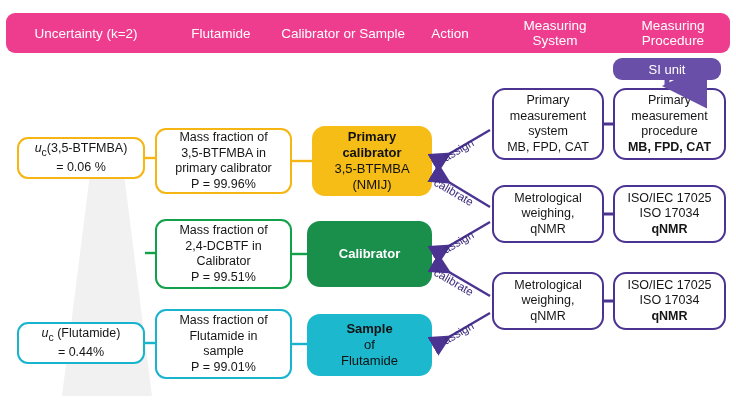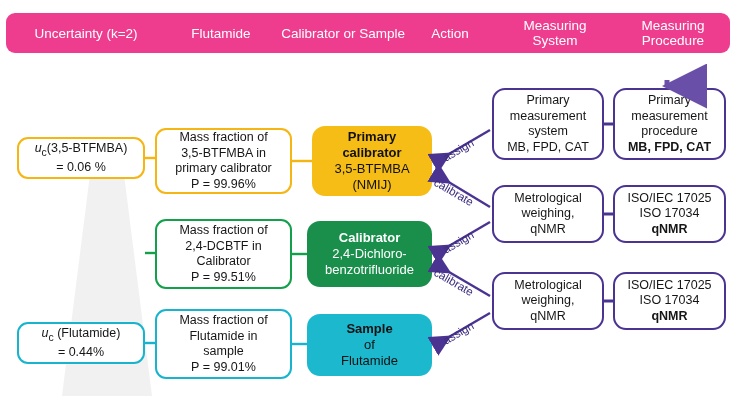--- a/index.html
+++ b/index.html
@@ -81,20 +81,21 @@
   <div class="hdr" style="left:166px;top:26px;width:110px;">Flutamide</div>
   <div class="hdr" style="left:260px;top:26px;width:145px;text-align:right;">Calibrator or Sample</div>
   <div class="hdr" style="left:415px;top:26px;width:70px;">Action</div>
   <div class="hdr" style="left:495px;top:18px;width:120px;">Measuring
 System</div>
   <div class="hdr" style="left:613px;top:18px;width:120px;">Measuring
 Procedure</div>
 
   <div class="cone"></div>
 
+  <div class="si-box" style="left:613px;top:58px;width:108px;height:22px;">SI unit</div>
 
   <div class="box u-box u-yellow" style="left:17px;top:137px;width:128px;height:42px;">
     <span class="txt"><i style="font-style:italic">u</i><sub>c</sub><span>(3,5-BTFMBA)</span><br><span>= 0.06 %</span></span>
   </div>
 
   <div class="box q-box q-yellow" style="left:155px;top:128px;width:137px;height:66px;">
     <span class="txt">Mass fraction of
 3,5-BTFMBA in
 primary calibrator
 P = 99.96%</span>
@@ -120,22 +121,21 @@
 
 
   <div class="box q-box q-green" style="left:155px;top:219px;width:137px;height:70px;">
     <span class="txt">Mass fraction of
 2,4-DCBTF in
 Calibrator
 P = 99.51%</span>
   </div>
 
   <div class="box c-box c-green" style="left:307px;top:221px;width:125px;height:66px;">
-    <span class="txt"><b style="white-space:pre-line;display:block;">Calibrator</b><span style="white-space:pre-line;display:block;">2,4-Dichloro-
-benzotrifluoride</span></span>
+    <span class="txt"><b style="white-space:pre-line;display:block;">Calibrator</b></span>
   </div>
 
   <div class="box ms-box" style="left:492px;top:185px;width:112px;height:58px;">
     <span class="txt">Metrological
 weighing,
 qNMR</span>
   </div>
 
   <div class="box mp-box" style="left:613px;top:185px;width:113px;height:58px;">
     <span class="txt"><span style="white-space:pre-line;display:block;">ISO/IEC 17025

